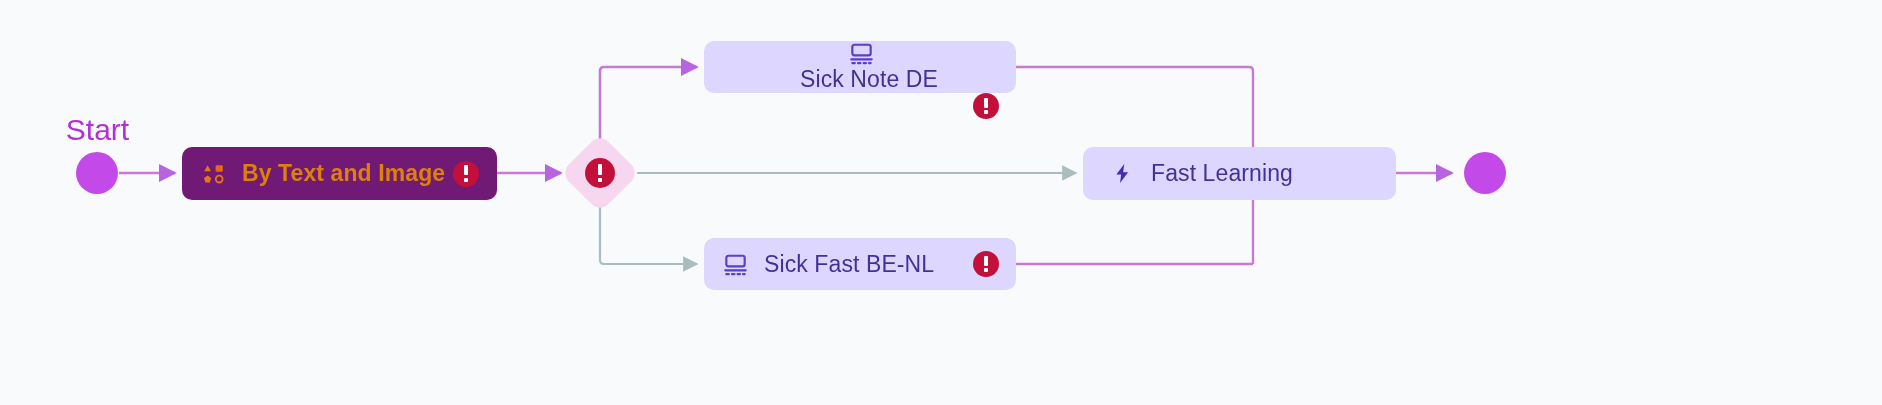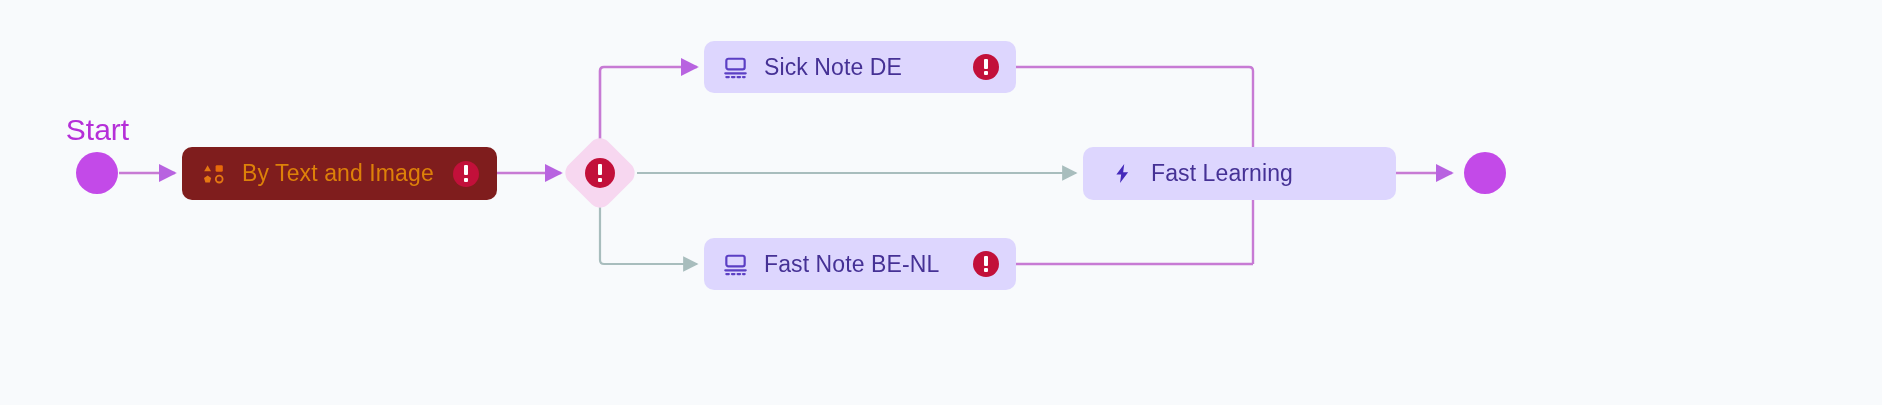--- a/index.html
+++ b/index.html
@@ -16,22 +16,23 @@
 
   
   .terminal{position:absolute;border-radius:50%;background:#c34ae8;}
   .terminal-label{
     position:absolute;color:#b52fd8;font-size:30px;
     white-space:nowrap;text-align:center;
   }
 
   
   .node-orange{
-    background:#7f1d1d;
+    background:#701a75;
     color:#dd8109;
+    font-weight:bold;
   }
   
   .node-purple{
     background:#ddd6fe;
     color:#453195;
   }
   .node-label{
     font-size:23px;white-space:nowrap;letter-spacing:.1px;
   }
   .node-icon{display:flex;align-items:center;justify-content:center;flex:0 0 auto;}
@@ -115,21 +116,21 @@
   </div>
 
   <div class="diamond" style="left:572px;top:145px;width:56px;height:56px;"></div>
   <span class="badge diamond-badge" style="left:585px;top:158px;width:30px;height:30px;">
     <span class="badge-bang">
       <i class="bang-stem" style="height:11px;"></i>
         <i class="bang-dot"></i>
     </span>
   </span>
 
-  <div class="node node-purple" style="left:704px;top:41px;width:312px;height:52px;padding:0 17px 0 19px;">
+  <div class="node node-purple" style="left:704px;top:41px;width:312px;height:52px;padding:0 17px 0 19px;flex-direction:column;">
     <span class="node-icon">
       <svg width="25" height="25" viewBox="0 0 24 24" xmlns="http://www.w3.org/2000/svg">
         <rect x="3.2" y="3.6" width="17.6" height="10.2" rx="2" fill="none" stroke="#5b3fc4" stroke-width="2.1"></rect>
         <line x1="2.2" y1="17.6" x2="21.8" y2="17.6" stroke="#5b3fc4" stroke-width="2.1" stroke-linecap="round"></line>
         <line x1="3.2" y1="21.2" x2="5.6" y2="21.2" stroke="#5b3fc4" stroke-width="2.1" stroke-linecap="round"></line>
         <line x1="8.6" y1="21.2" x2="11.0" y2="21.2" stroke="#5b3fc4" stroke-width="2.1" stroke-linecap="round"></line>
         <line x1="14.0" y1="21.2" x2="16.4" y2="21.2" stroke="#5b3fc4" stroke-width="2.1" stroke-linecap="round"></line>
         <line x1="19.2" y1="21.2" x2="20.8" y2="21.2" stroke="#5b3fc4" stroke-width="2.1" stroke-linecap="round"></line>
       </svg>
     </span>
@@ -146,21 +147,21 @@
     <span class="node-icon">
       <svg width="25" height="25" viewBox="0 0 24 24" xmlns="http://www.w3.org/2000/svg">
         <rect x="3.2" y="3.6" width="17.6" height="10.2" rx="2" fill="none" stroke="#5b3fc4" stroke-width="2.1"></rect>
         <line x1="2.2" y1="17.6" x2="21.8" y2="17.6" stroke="#5b3fc4" stroke-width="2.1" stroke-linecap="round"></line>
         <line x1="3.2" y1="21.2" x2="5.6" y2="21.2" stroke="#5b3fc4" stroke-width="2.1" stroke-linecap="round"></line>
         <line x1="8.6" y1="21.2" x2="11.0" y2="21.2" stroke="#5b3fc4" stroke-width="2.1" stroke-linecap="round"></line>
         <line x1="14.0" y1="21.2" x2="16.4" y2="21.2" stroke="#5b3fc4" stroke-width="2.1" stroke-linecap="round"></line>
         <line x1="19.2" y1="21.2" x2="20.8" y2="21.2" stroke="#5b3fc4" stroke-width="2.1" stroke-linecap="round"></line>
       </svg>
     </span>
-    <span class="node-label" style="margin-left:16px;">Fast Note BE-NL</span>
+    <span class="node-label" style="margin-left:16px;">Sick Fast BE-NL</span>
     <span class="badge" style="width:26px;height:26px;margin-left:auto;">
       <span class="badge-bang">
         <i class="bang-stem"></i>
           <i class="bang-dot"></i>
       </span>
     </span>
   </div>
 
   <div class="node node-purple" style="left:1083px;top:147px;width:313px;height:53px;padding:0 17px 0 28px;">
     <span class="node-icon">

